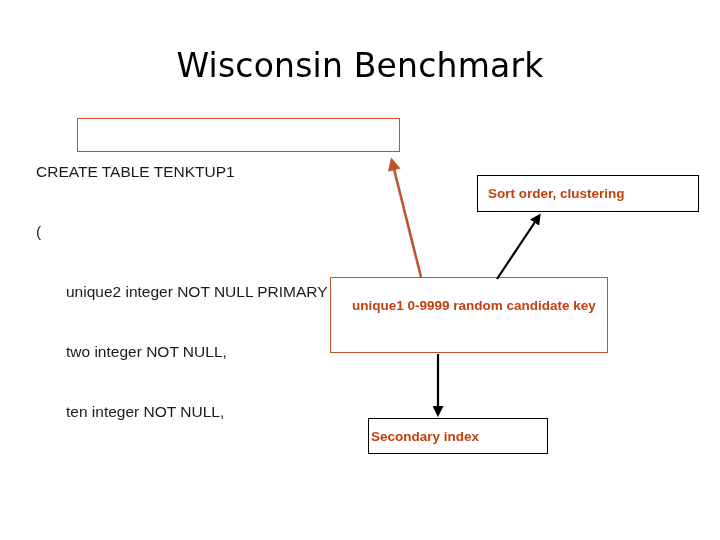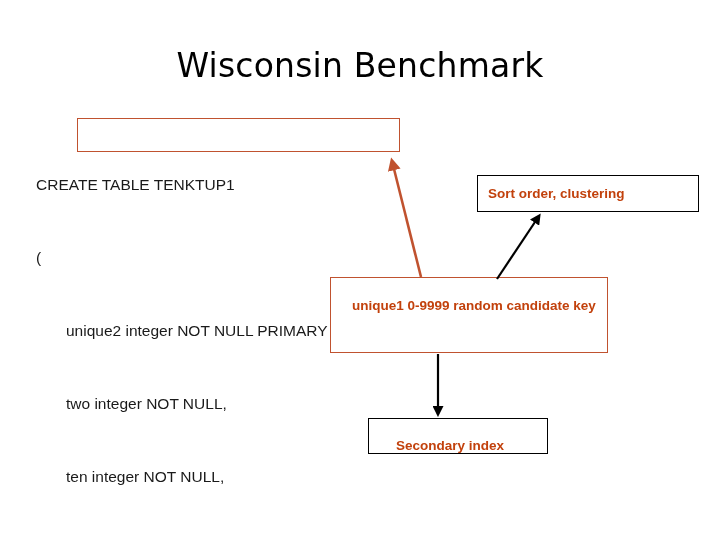--- a/index.html
+++ b/index.html
@@ -38,21 +38,20 @@
     top: 122px;
     width: 340px;
     font-family: "Liberation Sans", sans-serif;
     font-size: 15.5px;
     line-height: 20px;
     color: #1a1a1a;
     white-space: pre;
   }
   .sql-line {
     white-space: pre;
-    margin-top: 13px;
   }
   .sql-indent {
     padding-left: 30px;
   }
 
   
   .code-highlight-box {
     position: absolute;
     left: 77px;
     top: 118px;
@@ -101,22 +100,21 @@
     margin-bottom: 19px;
   }
   .callout-secondary {
     left: 368px;
     top: 418px;
     width: 180px;
     height: 36px;
     border: 1.5px solid #000000;
     font-size: 13.5px;
     font-weight: 700;
-    padding-left: 27px;
-    justify-content: flex-end;
+    padding-left: 2px;
   }
 
   
   .arrows {
     position: absolute;
     left: 0;
     top: 0;
     width: 720px;
     height: 540px;
     pointer-events: none;

